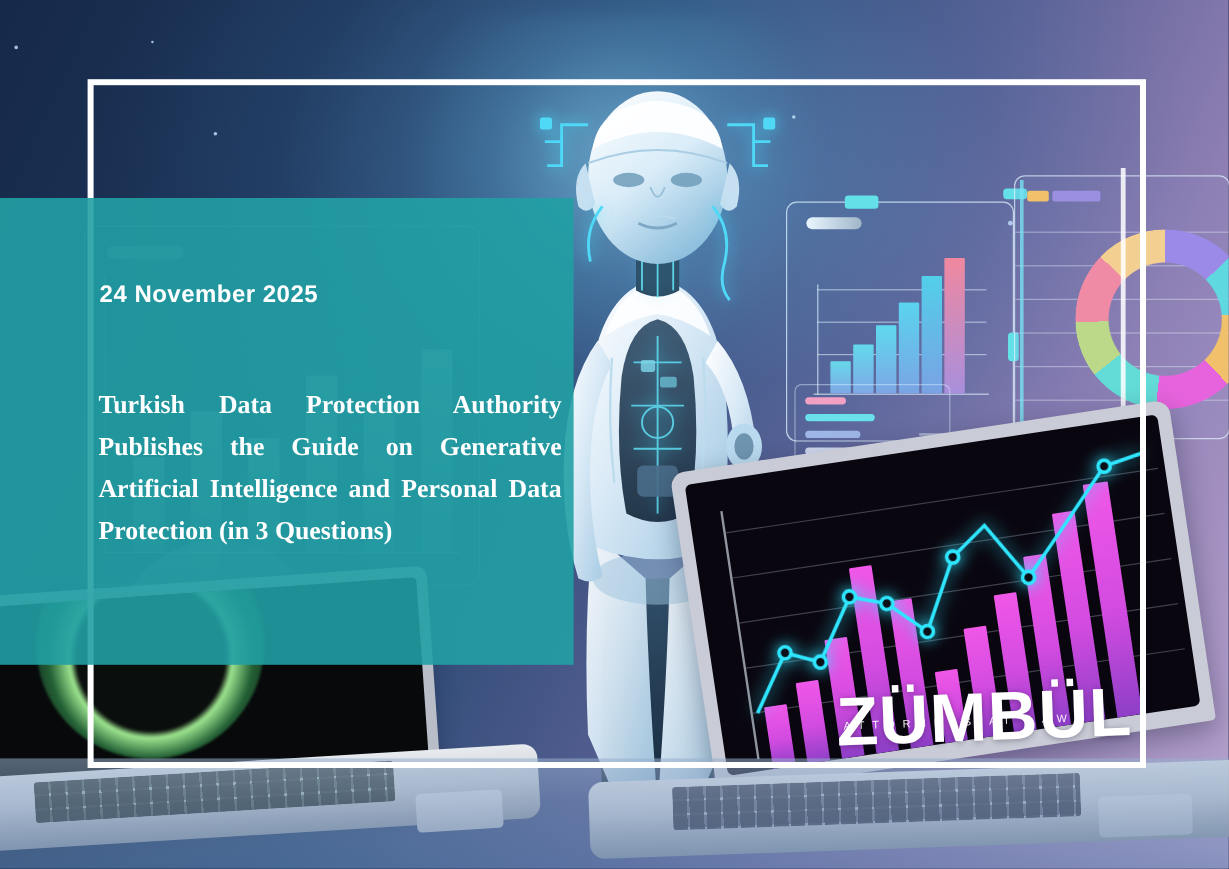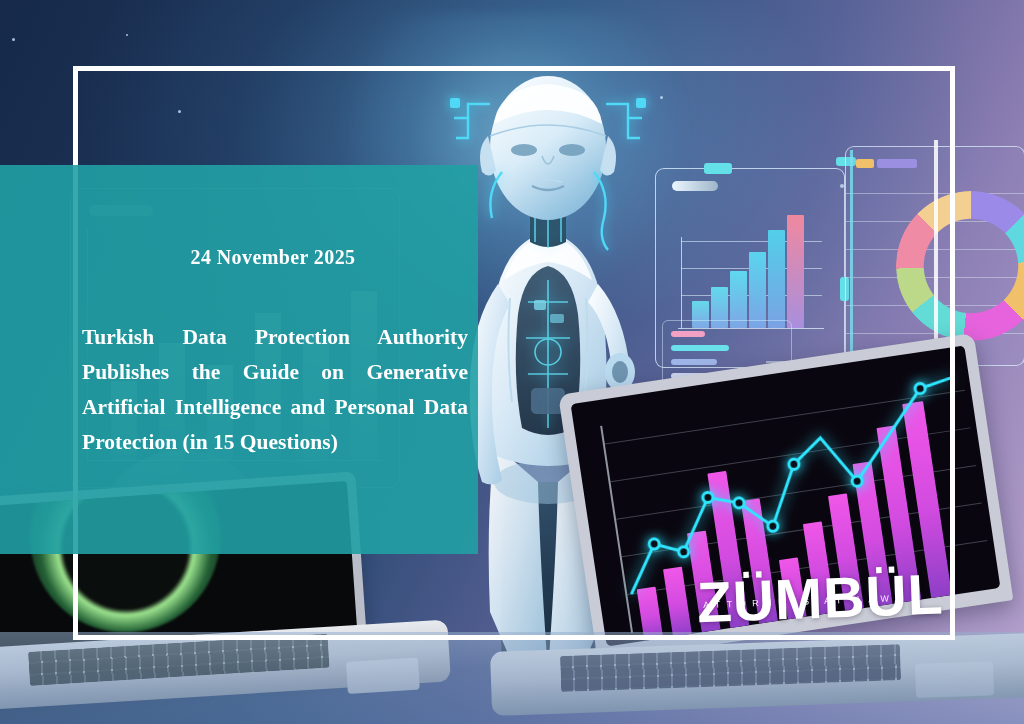--- a/index.html
+++ b/index.html
@@ -194,24 +194,23 @@
     border:5px solid #ffffff;
     pointer-events:none;
   }
 
   
   .teal-panel {
     position:absolute; left:0; top:165px; width:478px; height:389px;
     background:rgba(33,160,164,0.90);
   }
   .date {
-    position:absolute; left:83px; top:246px; width:380px;
+    position:absolute; left:83px; top:235px; width:380px;
     color:#ffffff; font-size:20px; font-weight:700; letter-spacing:.4px;
-    font-family:Liberation Serif, serif;
-    text-align:center;
+    font-family:Liberation Sans, sans-serif;
   }
   .headline {
     position:absolute; left:82px; top:320px; width:386px;
     color:#ffffff; font-size:21.5px; font-weight:700; line-height:35px;
     text-align:justify;
     font-family:"Liberation Serif", serif;
   }
 
   
   .logo {
@@ -444,20 +443,20 @@
               background:repeating-linear-gradient(90deg, rgba(30,32,48,.92) 0 12px, rgba(150,155,180,.4) 12px 14px),
                          repeating-linear-gradient(180deg, rgba(30,32,48,.9) 0 10px, rgba(150,155,180,.35) 10px 12px);"></div>
   <div class="trackpad" style="left:915px;top:664px;width:78px;height:34px;transform:rotate(-2deg);transform-origin:left top;"></div>
 
   <div class="desk-reflection"></div>
 
   <div class="frame"></div>
 
   <div class="teal-panel"></div>
   <div class="date">24 November 2025</div>
-  <div class="headline">Turkish Data Protection Authority Publishes the Guide on Generative Artificial Intelligence and Personal Data Protection (in 15 Questions)</div>
+  <div class="headline">Turkish Data Protection Authority Publishes the Guide on Generative Artificial Intelligence and Personal Data Protection (in 3 Questions)</div>
 
   <div class="logo">
     <div class="logo-word">ZÜMBÜL</div>
     <div class="logo-sub">ATTORNEYS AT LAW</div>
   </div>
 
 </div>
 
 </body></html>

